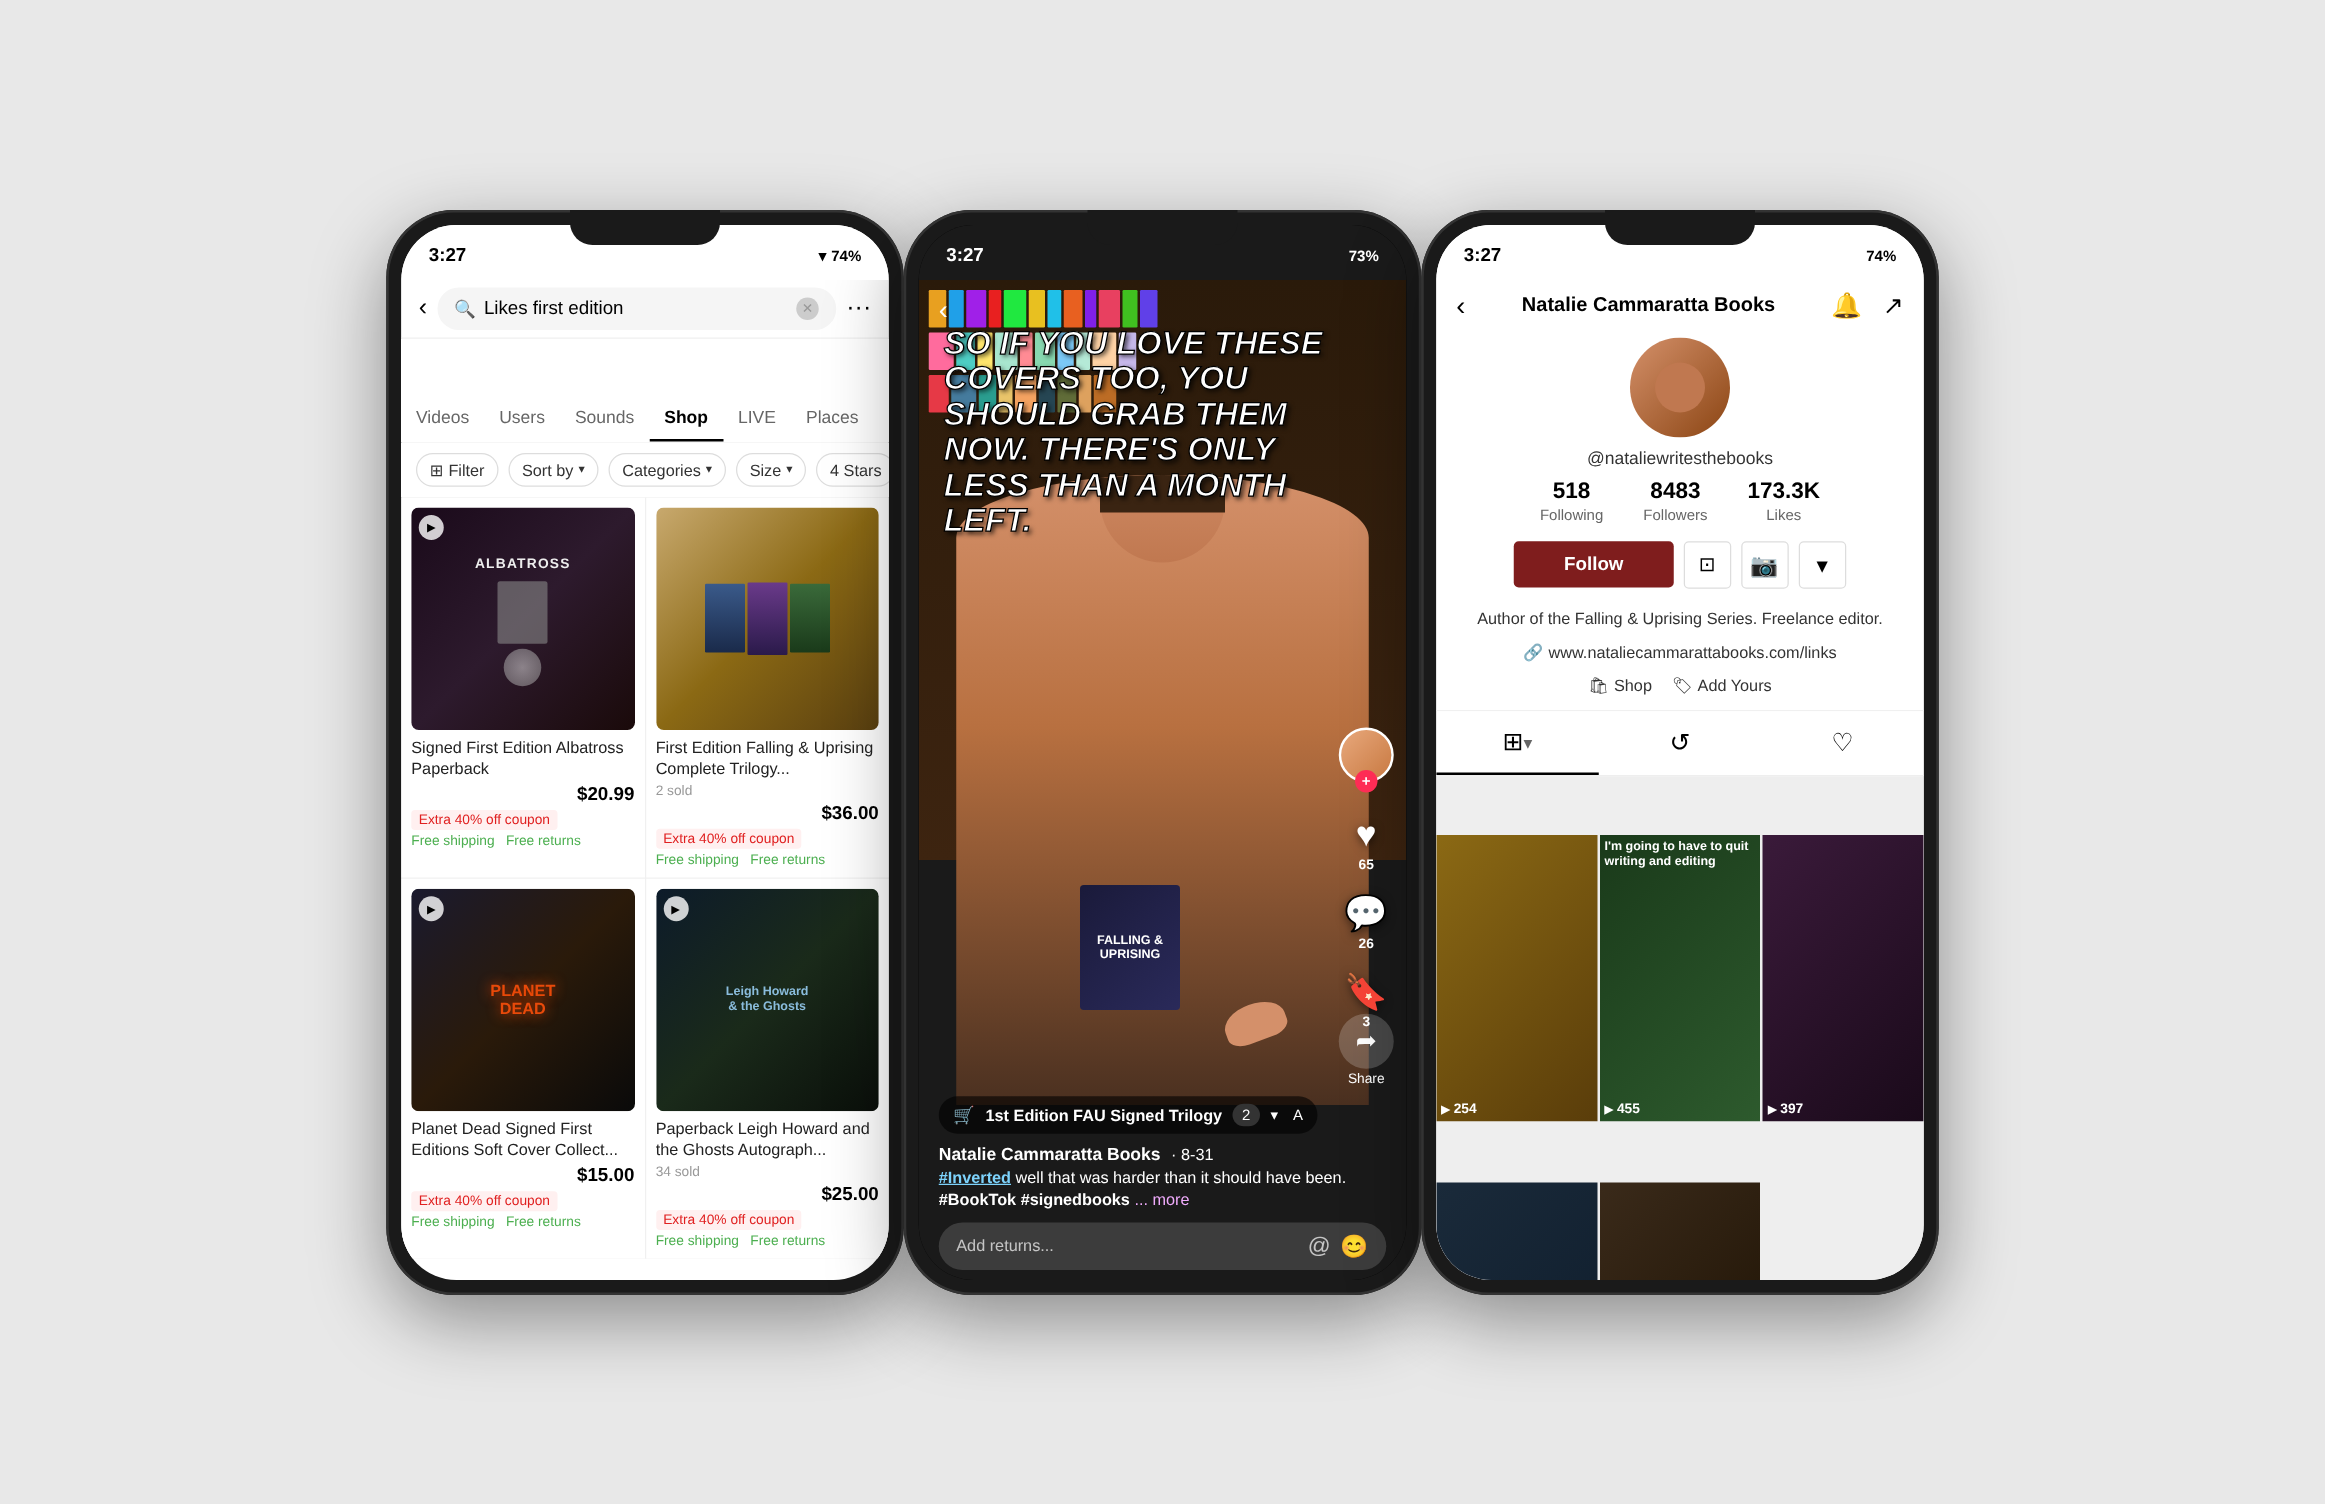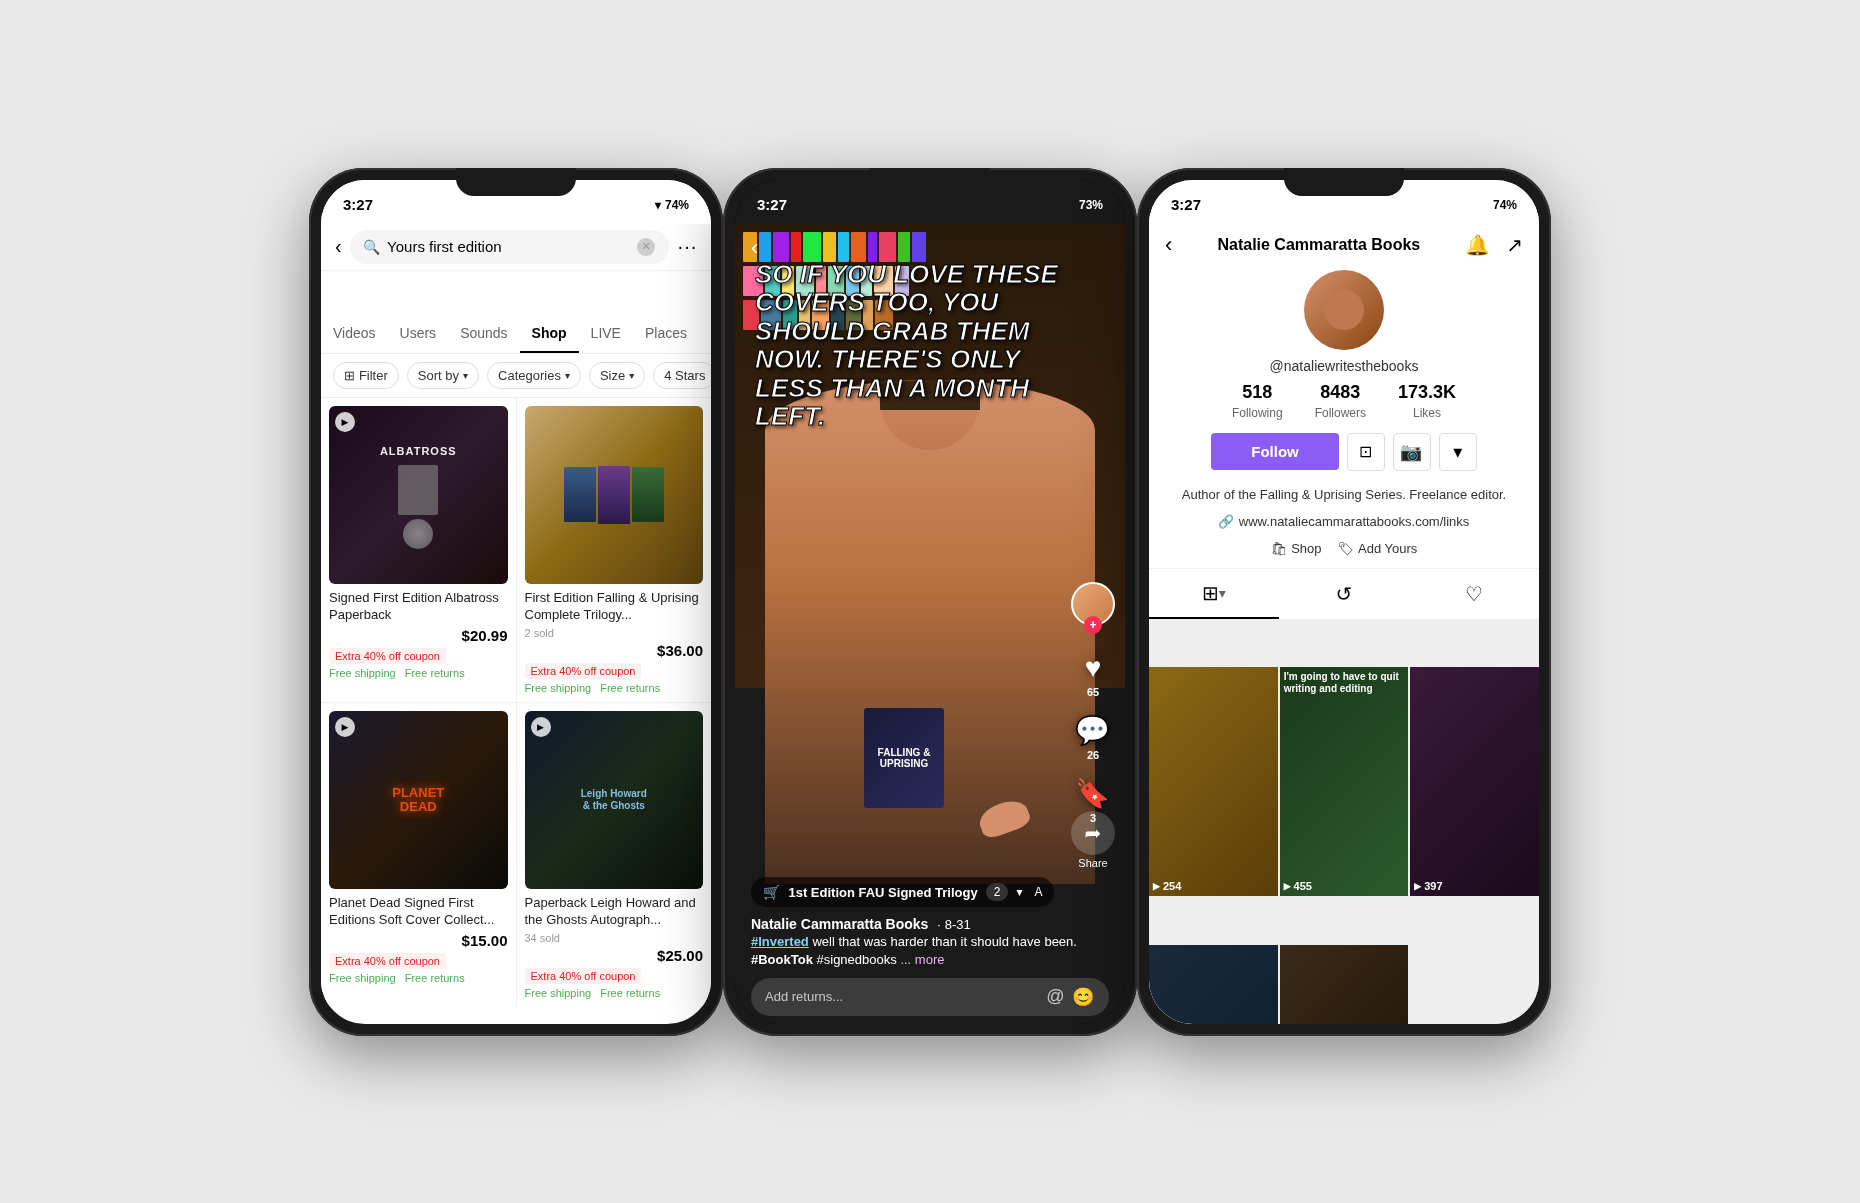--- a/index.html
+++ b/index.html
@@ -365,21 +365,21 @@
     .stat-num { font-size: 18px; font-weight: 800; color: #000; display: block; }
     .stat-label { font-size: 12px; color: #666; }
 
     .profile-actions {
       display: flex;
       gap: 8px;
       align-items: center;
       margin-top: 4px;
     }
     .follow-btn {
-      background: #8b5cf6;
+      background: #7f1d1d;
       color: #fff;
       border: none;
       border-radius: 4px;
       padding: 10px 40px;
       font-size: 15px;
       font-weight: 700;
       cursor: pointer;
     }
     .action-icon-btn {
       width: 38px;
@@ -516,21 +516,21 @@
         <div class="status-icons">
           <span>▾</span>
           <span>74%</span>
         </div>
       </div>
 
       <div class="search-bar">
         <span class="search-back">‹</span>
         <div class="search-input-wrap">
           <span class="search-icon-sm">🔍</span>
-          <span class="search-text">Yours first edition</span>
+          <span class="search-text">Likes first edition</span>
           <span class="search-clear">✕</span>
         </div>
         <span class="search-more">···</span>
       </div>
 
       <div class="tabs-row">
         <div class="tab-item">Videos</div>
         <div class="tab-item">Users</div>
         <div class="tab-item">Sounds</div>
         <div class="tab-item active">Shop</div>
@@ -739,21 +739,21 @@
           <div>
             <span class="video-user">Natalie Cammaratta Books</span>
             <span class="video-date">· 8-31</span>
           </div>
 
           <div class="video-caption">
             <span style="font-weight:700;color:#7dd3fc;text-decoration:underline;">#Inverted</span>
             <span> well that was harder than it should have been. </span>
             <span style="font-weight:700;">#BookTok</span>
             <span> </span>
-            <span style="font-weight:400;">#signedbooks</span>
+            <span style="font-weight:700;">#signedbooks</span>
             <span style="color:#f0abfc;">... more</span>
           </div>
 
           <div class="comment-input">
             <span class="comment-placeholder">Add returns...</span>
             <span style="color:rgba(255,255,255,0.7);font-size:18px;">@</span>
             <span class="comment-emoji">😊</span>
           </div>
         </div>
       </div>

